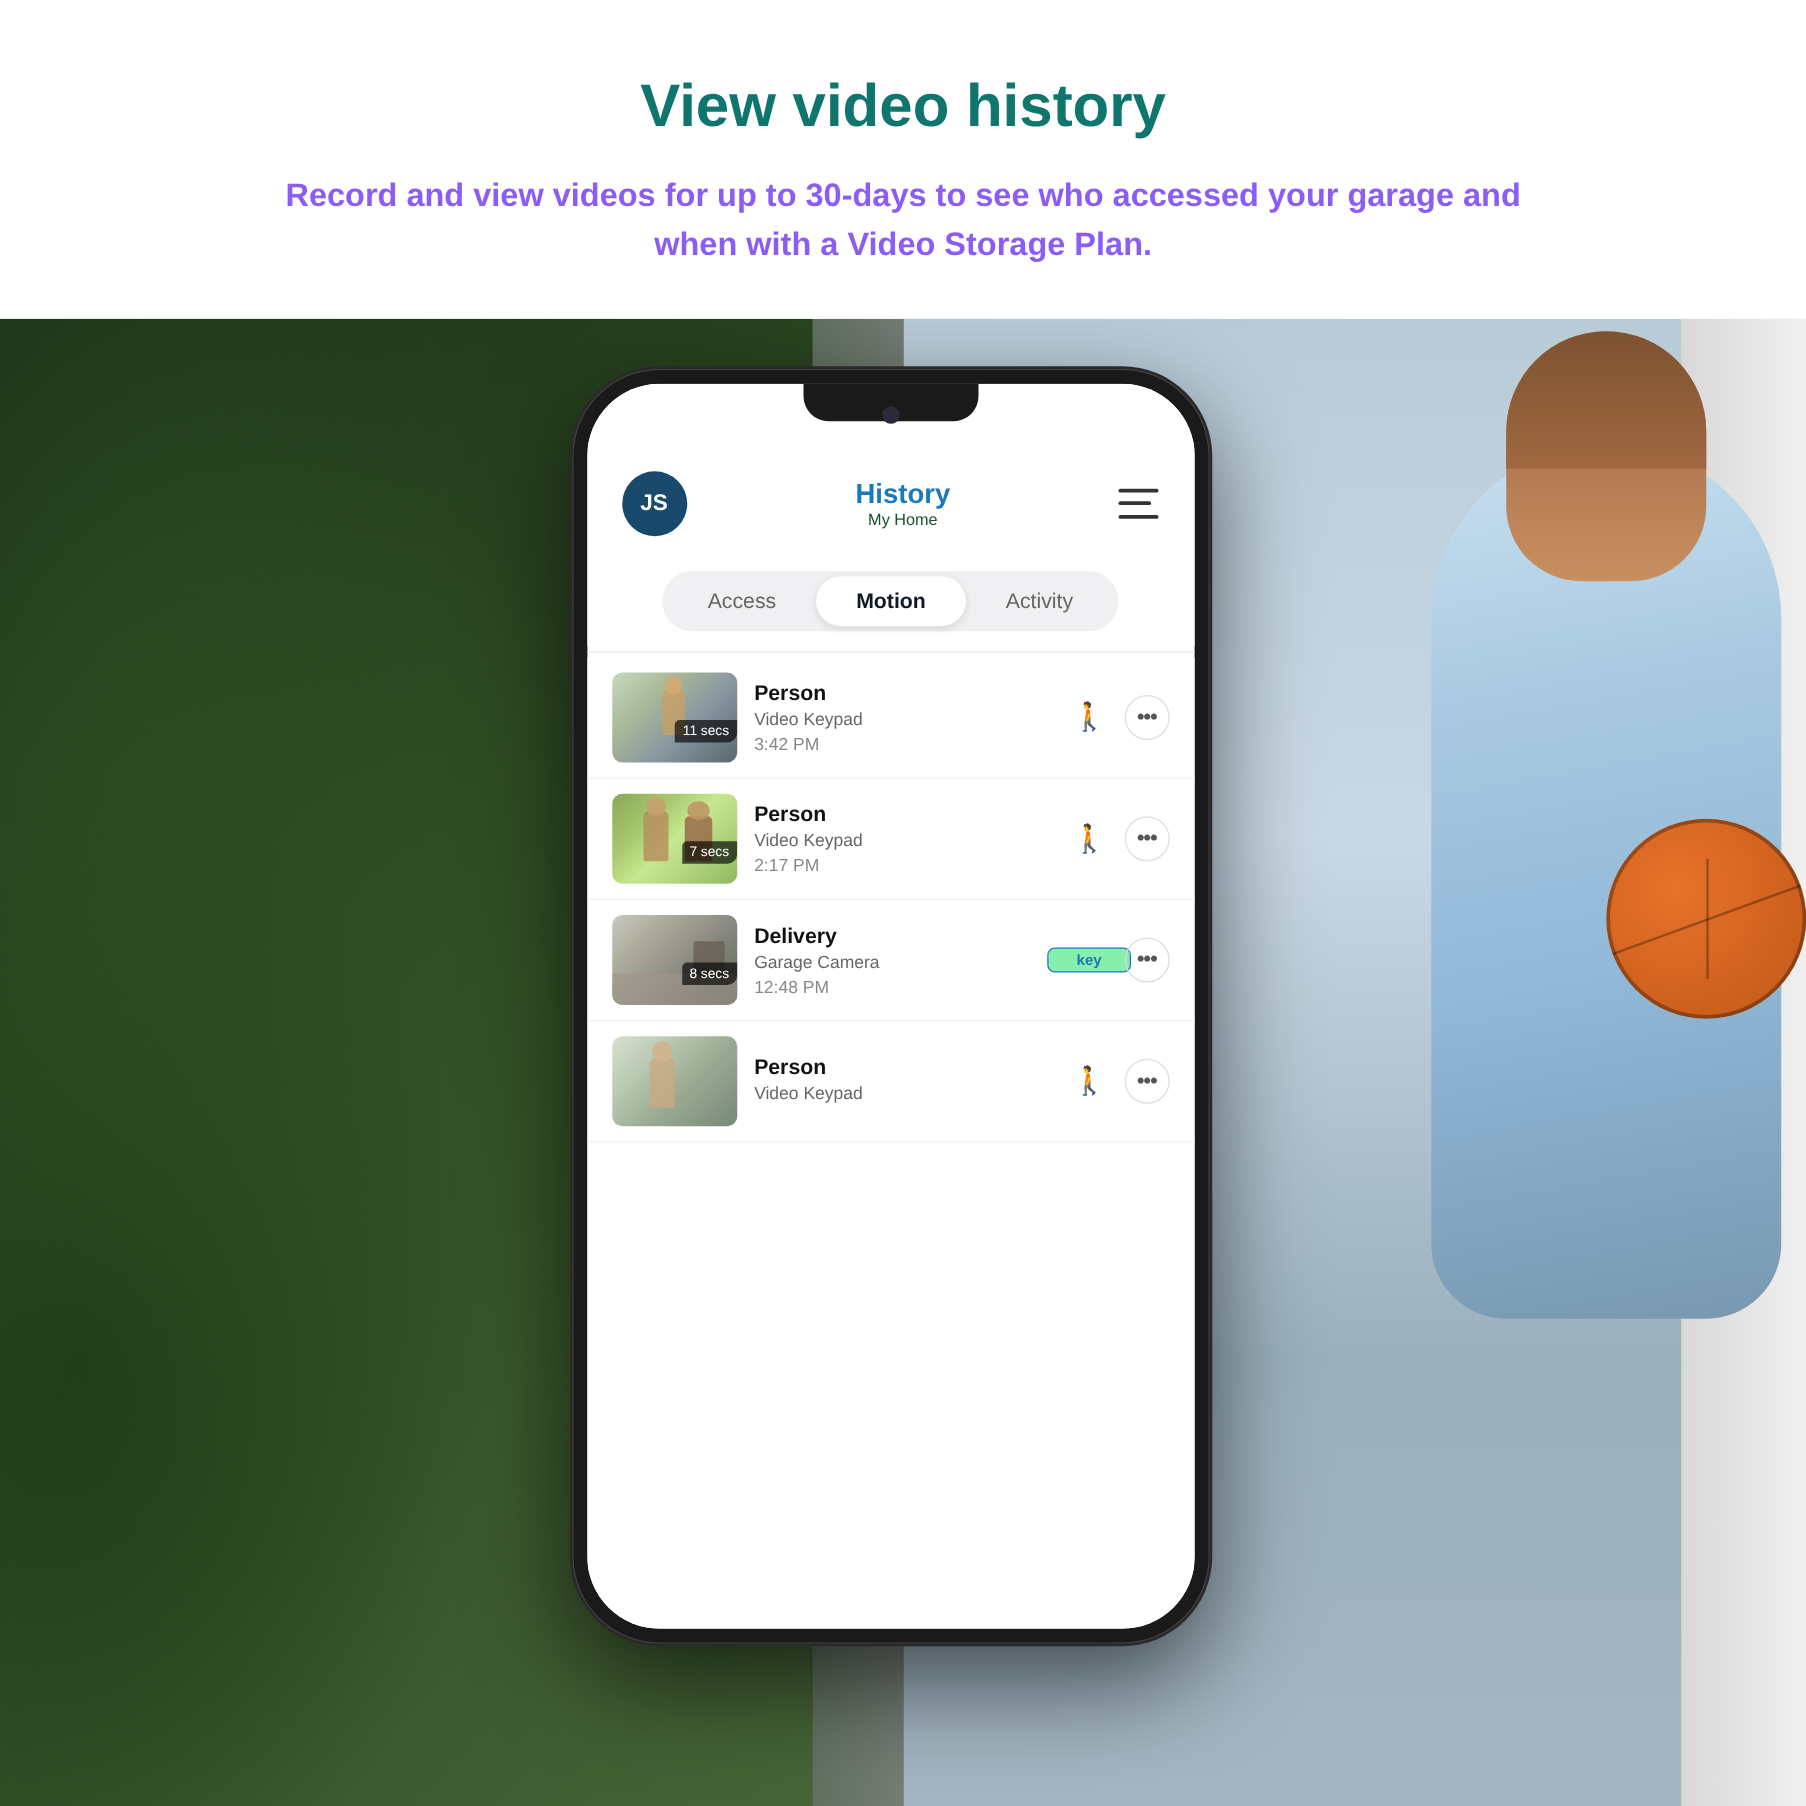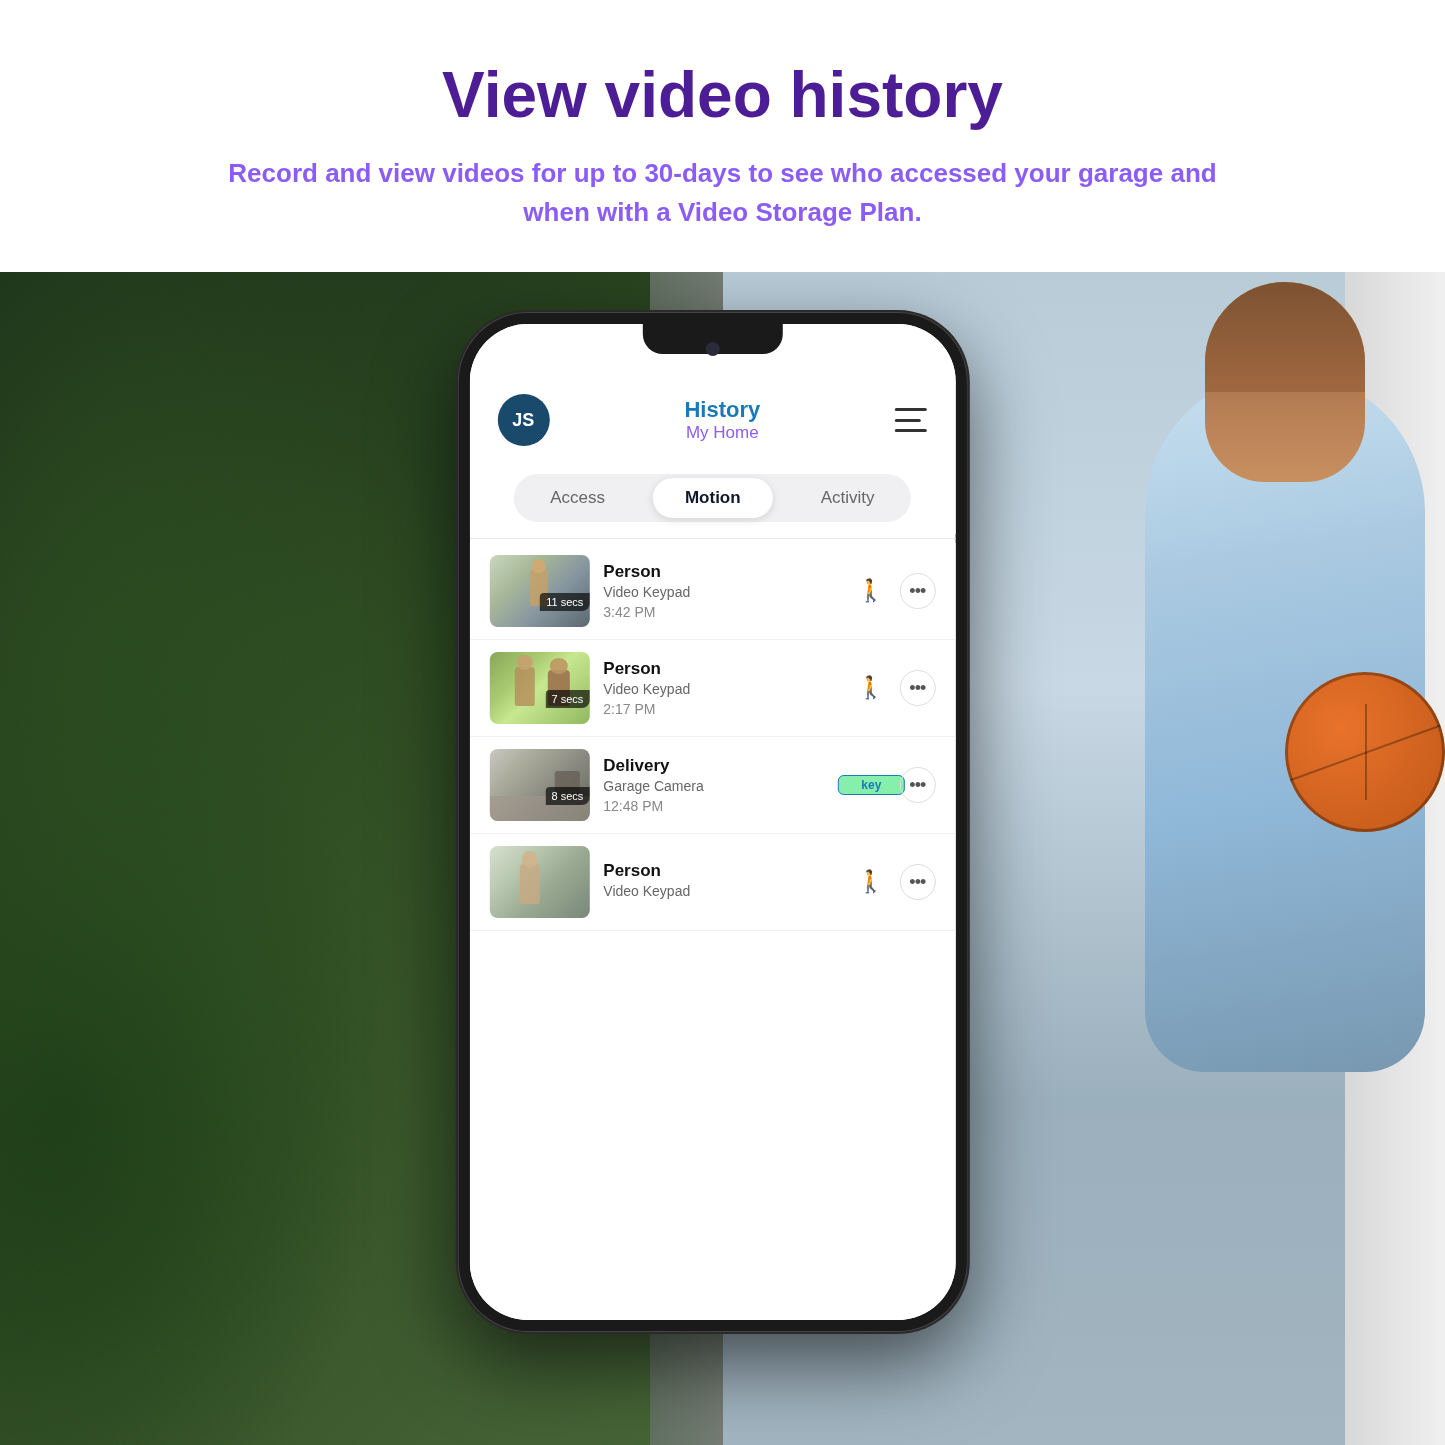--- a/index.html
+++ b/index.html
@@ -13,23 +13,23 @@
     }
 
     
     .top-section {
       background: #fff;
       text-align: center;
       padding: 60px 200px 40px;
     }
 
     .main-title {
-      font-size: 64px;
+      font-size: 48px;
       font-weight: 800;
-      color: #4c1d95;
+      color: #0f766e;
       line-height: 1.1;
       margin-bottom: 24px;
     }
 
     .subtitle {
       font-size: 26px;
       color: #8b5cf6;
       line-height: 1.5;
       font-weight: 700;
     }
@@ -237,22 +237,22 @@
       text-align: center;
     }
 
     .header-title {
       font-size: 22px;
       font-weight: 700;
       color: #1a7ab8;
     }
 
     .header-subtitle {
-      font-size: 17px;
-      color: #8b5cf6;
+      font-size: 13px;
+      color: #14532d;
     }
 
     .menu-icon {
       width: 32px;
       height: 24px;
       display: flex;
       flex-direction: column;
       justify-content: space-between;
     }
 
@@ -273,21 +273,21 @@
       justify-content: center;
       padding: 12px 20px;
       background: #fff;
     }
 
     .tabs-inner {
       display: flex;
       background: #f0f0f2;
       border-radius: 30px;
       padding: 4px;
-      gap: 16px;
+      gap: 0;
     }
 
     .tab-item {
       padding: 10px 32px;
       border-radius: 26px;
       font-size: 17px;
       font-weight: 500;
       color: #666;
       cursor: pointer;
     }

